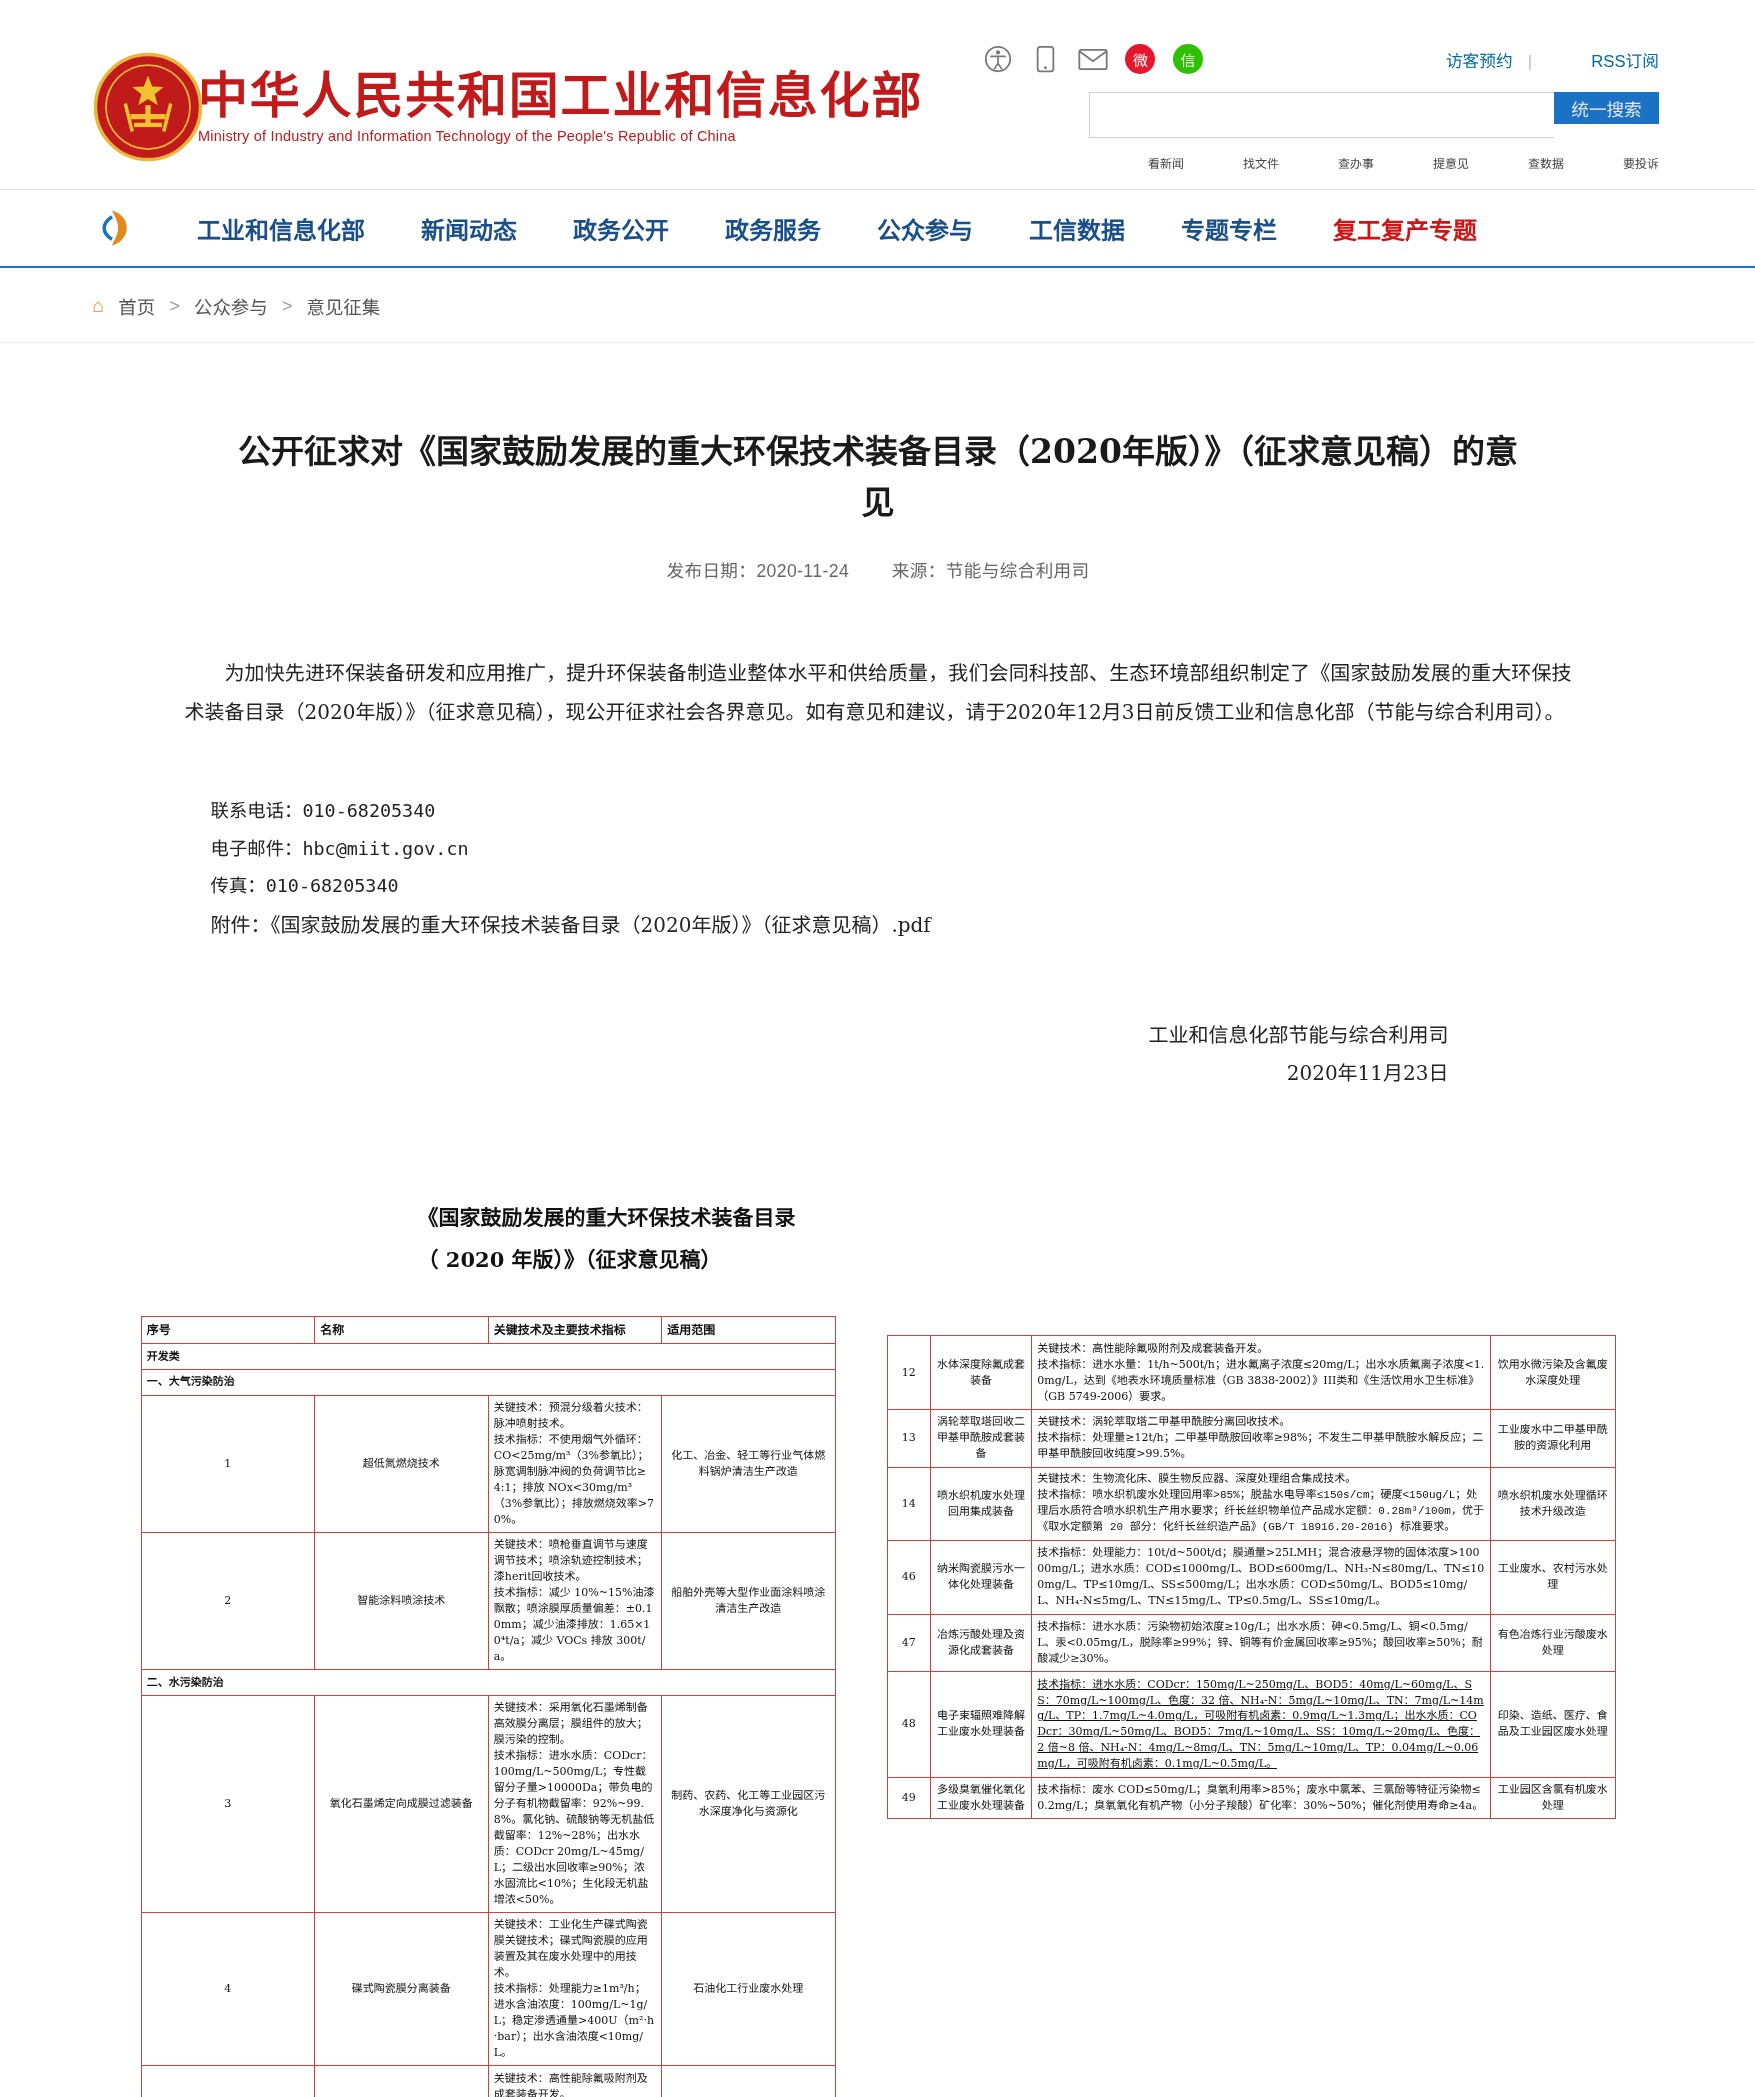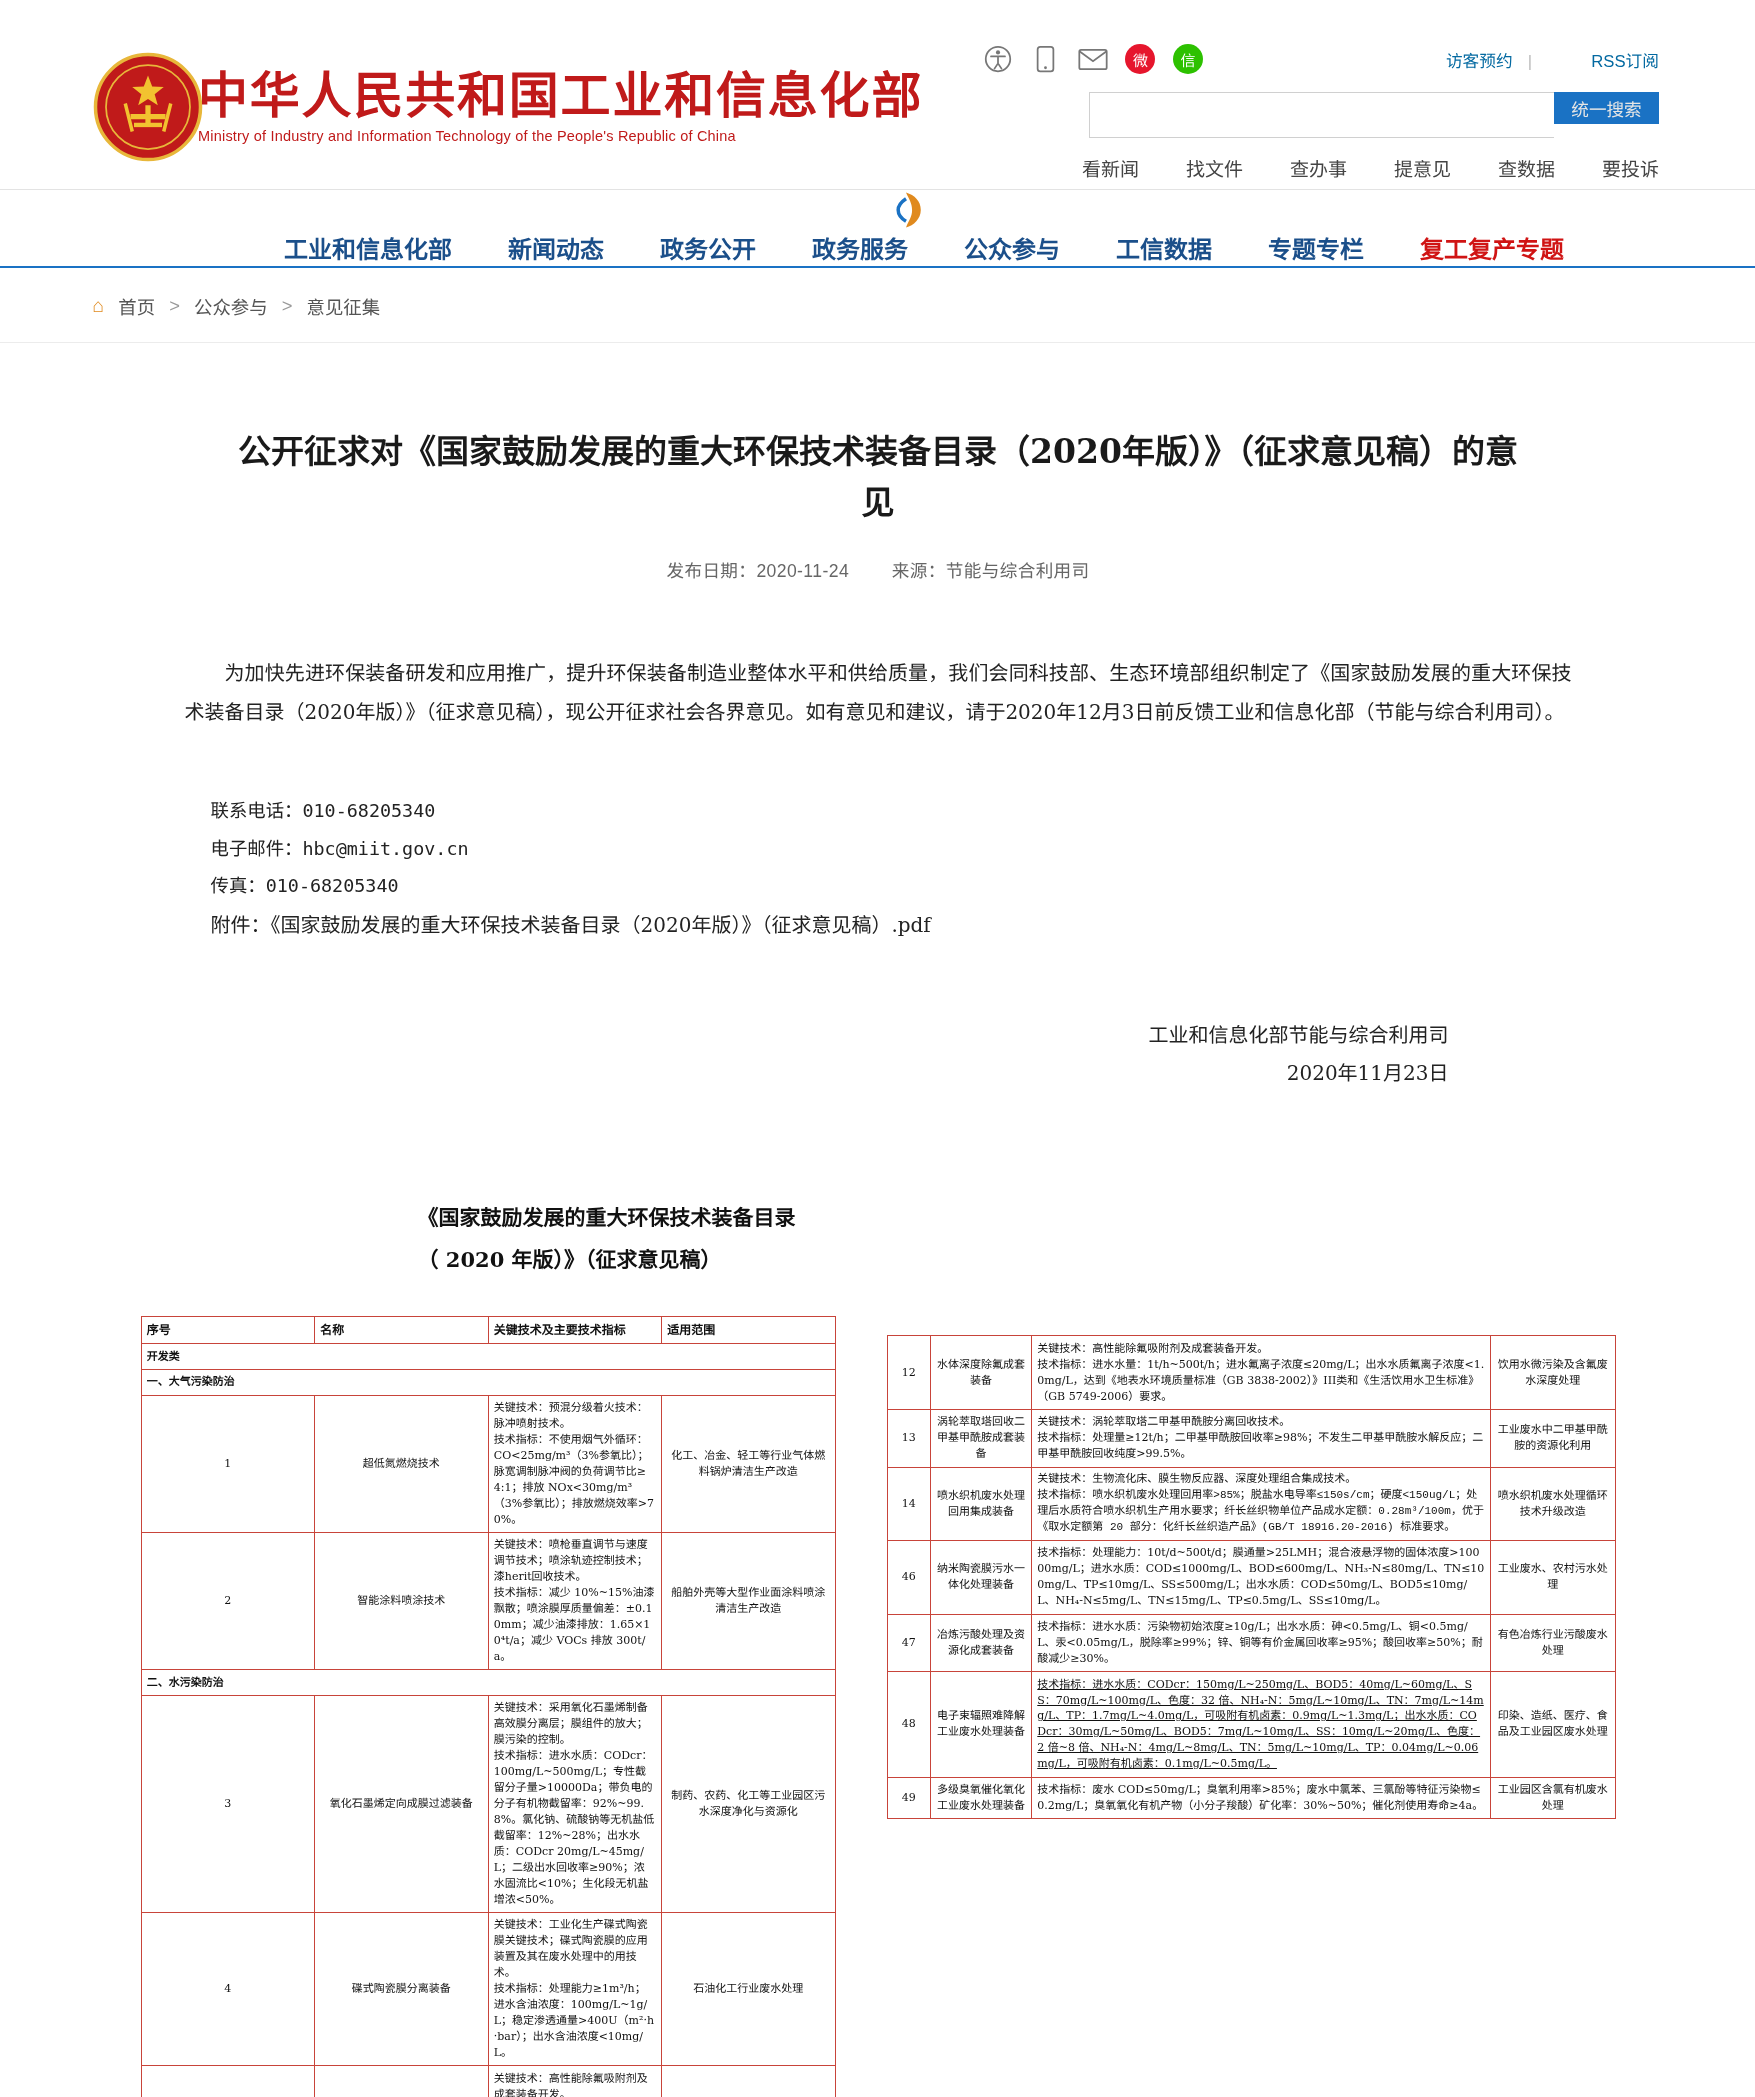--- a/index.html
+++ b/index.html
@@ -48,27 +48,27 @@
 
   .searchbar { position:absolute; right:97px; top:92px; display:flex; height:46px; }
   .searchbar input {
     width:465px; height:46px; border:0.9px solid #d0d0d0; border-right:none;
     padding:0 12.3px; font-size:16.7px; outline:none; background:#fff; color:#333;
   }
   .searchbar button {
     width:105px; height:32px; border:none; background:#1a72c4; color:#e5e5e5;
     font-size:17.6px; cursor:pointer; font-family:"Liberation Sans",sans-serif;
   }
-  .quick-links { position:absolute; right:97px; top:154px; display:flex; gap:47px; font-size:19px; color:#444; }
+  .quick-links { position:absolute; right:97px; top:154px; display:flex; gap:59px; font-size:12px; color:#444; }
   .quick-links a { color:#444; text-decoration:none; }
 
   
   .nav {
     width:1756px; height:79px; border-top:0.9px solid #e3e3e3; border-bottom:2.6px solid #1a72c4;
-    display:flex; align-items:center; padding-left:92px; background:#fff;flex-direction:column;
+    display:flex; align-items:center; padding-left:92px; background:#fff;
   }
   .nav-logo { width:40px; height:40px; margin-right:37px; }
   .nav-items { display:flex; align-items:center; gap:0; }
   .nav-items a {
     font-size:24px; font-weight:bold; color:#1b4f8a; text-decoration:none;
     padding:0 28px; white-space:nowrap;
     font-family:"DejaVu Sans","Liberation Sans",sans-serif;
   }
   .nav-items a.red { color:#d01414; }
 

